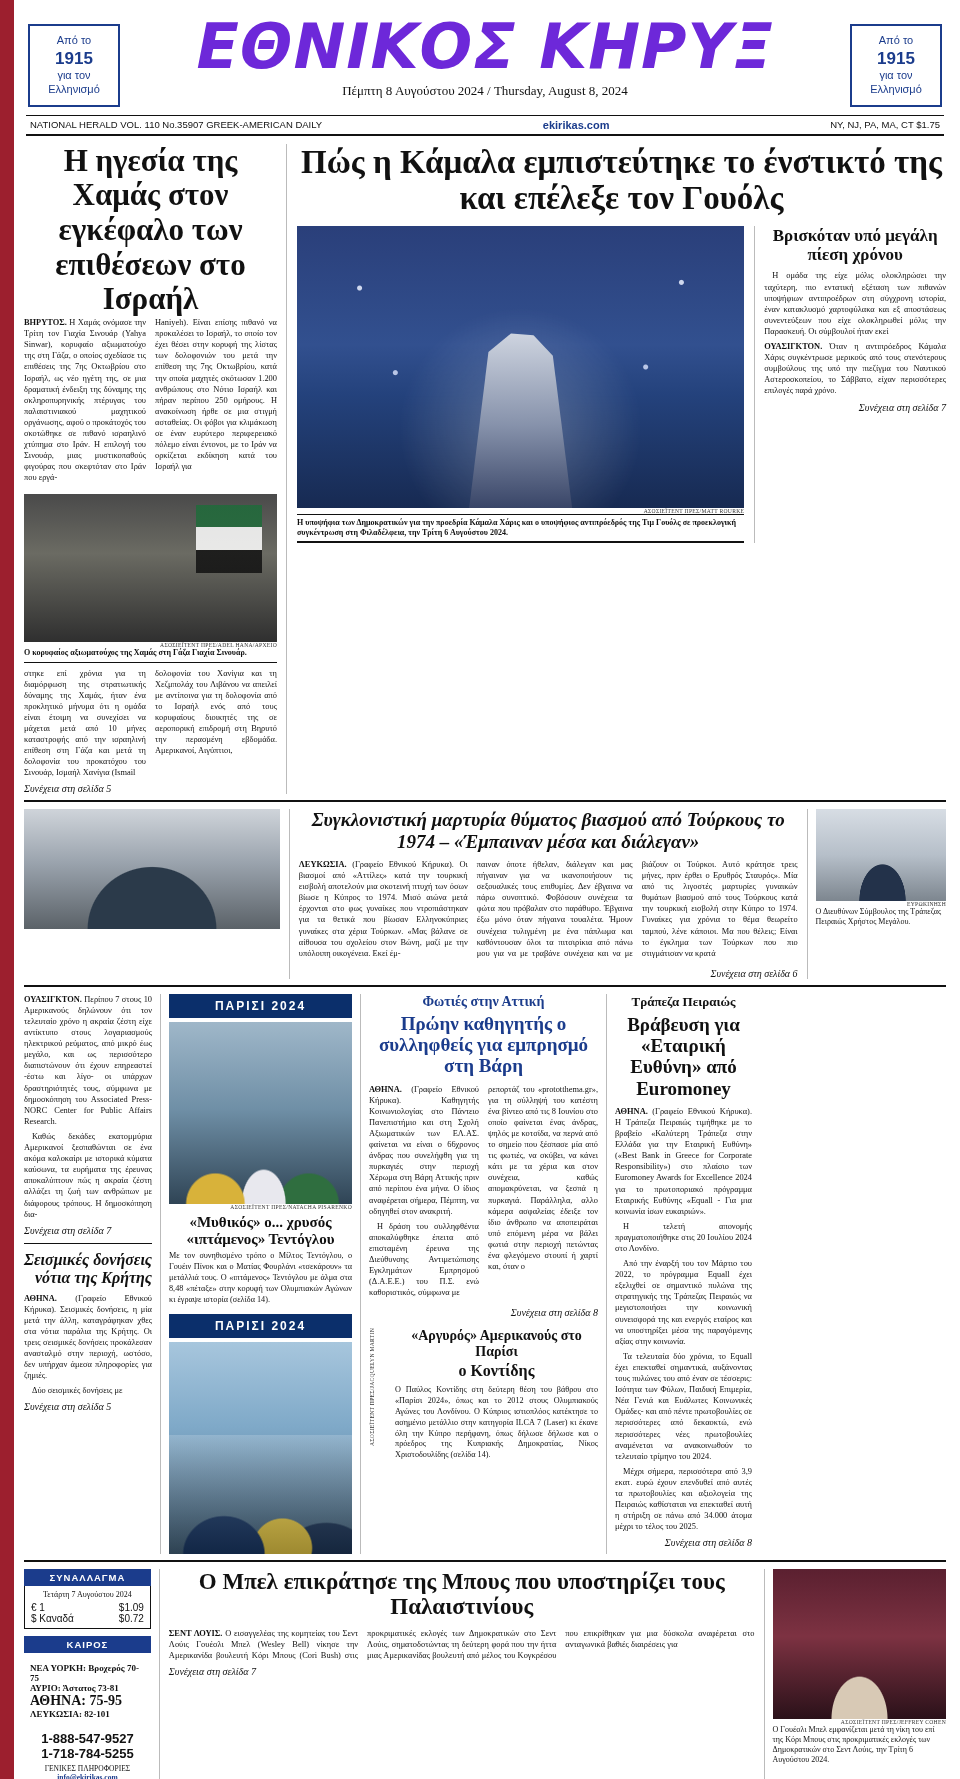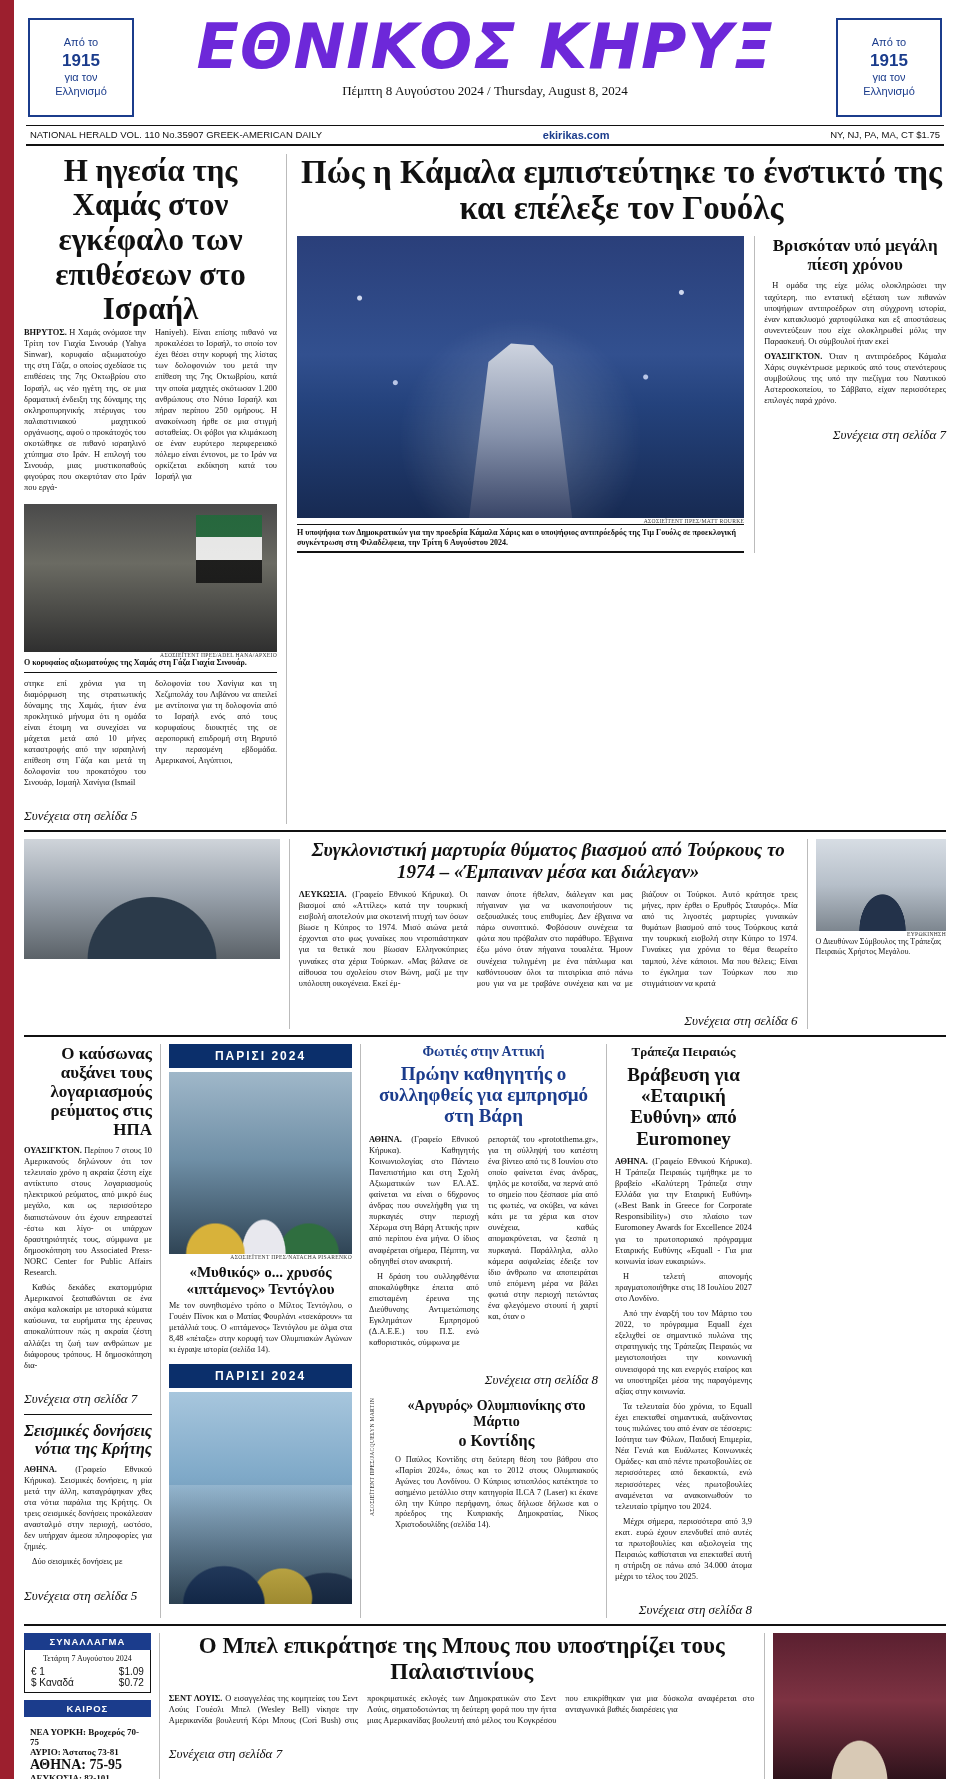--- a/index.html
+++ b/index.html
@@ -18,21 +18,21 @@
     padding: 0;
     overflow:hidden;
   }
   .inner { padding: 10px 14px 0 10px; }
 
   
   .masthead { display:flex; align-items:flex-start; justify-content:space-between; padding: 8px 4px 0 4px; }
   .since-box {
     border: 2px solid #1b3c8c; color:#1b3c8c; text-align:center;
     font-family:"Liberation Sans", sans-serif; font-size:11px; line-height:1.25;
-    padding: 16px 8px; width:106px; 
+    padding: 8px 8px; width:92px; margin-top:6px;
   }
   .since-box .yr { font-size:17px; font-weight:bold; display:block; }
   .title-wrap { flex:1; text-align:center; }
   .paper-title {
     font-family:"DejaVu Sans", sans-serif;
     font-weight:bold; font-style:italic; font-size:62px; letter-spacing:1px;
     line-height:0.95; color:#6d28d9; white-space:nowrap;
   }
   .paper-date { font-family:"Liberation Serif", serif; font-size:13px; margin-top:6px; color:#111; }
 
@@ -45,21 +45,21 @@
   .row { display:flex; }
   .vrule { border-left:1px solid #bbb; }
   h1.head { font-family:"Liberation Serif", serif; font-weight:bold; line-height:1.12; margin:0; }
   .rule-t { border-top:2px solid #111; }
   .thin-b { border-bottom:1px solid #111; }
 
   .body-text { font-size:8.4px; line-height:1.32; text-align:justify; hyphens:auto; }
   .body-text p { margin:0 0 4px 0; text-indent:8px; }
   .cols2 { column-count:2; column-gap:9px; }
   .cols3 { column-count:3; column-gap:9px; }
-  .cont { font-style:italic; font-size:13px; color:#111; margin-top:20px; }
+  .cont { font-style:italic; font-size:10px; color:#111; margin-top:5px; }
   .cap { font-size:8px; line-height:1.25; }
   .credit { font-size:5.6px; letter-spacing:.3px; color:#333; text-transform:uppercase; }
   .credit-v { font-size:5.6px; letter-spacing:.3px; color:#333; text-transform:uppercase;
               writing-mode:vertical-rl; transform:rotate(180deg); }
 
   
   .photo { position:relative; overflow:hidden; background:#7a7a7a; }
   .ph-rally {
     background:
       radial-gradient(circle at 50% 72%, rgba(255,255,255,.25), rgba(0,0,0,0) 40%),
@@ -224,21 +224,20 @@
       <div class="vrule" style="width:140px; padding-left:8px;">
         <div class="photo ph-evro" style="height:92px;"></div>
         <div class="credit" style="text-align:right;">ΕΥΡΩΚΙΝΗΣΗ</div>
         <div class="cap">Ο Διευθύνων Σύμβουλος της Τράπεζας Πειραιώς Χρήστος Μεγάλου.</div>
       </div>
     </div>
 
     <div class="row rule-t" style="margin-top:6px; padding-top:7px;">
 
       <div style="width:136px; padding-right:8px;">
-        <h1 class="head" style="font-size:17px; text-align:right; margin-bottom:6px;">Ο καύσωνας αυξάνει τους λογαριασμούς ρεύματος στις ΗΠΑ</h1>
         <div class="body-text">
           <p style="text-indent:0;"><b>ΟΥΑΣΙΓΚΤΟΝ.</b>
             <span>Περίπου 7 στους 10 Αμερικανούς δηλώνουν ότι τον τελευταίο χρόνο η ακραία ζέστη είχε αντίκτυπο στους λογαριασμούς ηλεκτρικού ρεύματος, από μικρό έως μεγάλο, και ως περισσότερο διαπιστώνουν ότι έχουν επηρεαστεί -έστω και λίγο- οι υπάρχων δραστηριότητές τους, σύμφωνα με δημοσκόπηση του Associated Press-NORC Center for Public Affairs Research.</span></p>
           <p>Καθώς δεκάδες εκατομμύρια Αμερικανοί ξεσπαθώνται σε ένα ακόμα καλοκαίρι με ιστορικά κύματα καύσωνα, τα ευρήματα της έρευνας αποκαλύπτουν πώς η ακραία ζέστη αλλάζει τη ζωή των ανθρώπων με διάφορους τρόπους. Η δημοσκόπηση δια-</p>
         </div>
         <div class="cont">Συνέχεια στη σελίδα 7</div>
 
         <div class="thin-b" style="margin:7px 0 7px 0;"></div>
         <h1 class="head" style="font-size:16px; font-style:italic; text-align:right; margin-bottom:6px;">Σεισμικές δονήσεις νότια της Κρήτης</h1>
         <div class="body-text">
@@ -275,34 +274,34 @@
 Παράλληλα, αλλο κάμερα ασφαλείας έδειξε τον ίδιο άνθρωπο να αποπειράται υπό επόμενη μέρα να βάλει φωτιά στην περιοχή πετώντας ένα φλεγόμενο στουπί ή χαρτί και, όταν ο</p>
           </div>
         </div>
         <div class="cont" style="text-align:right;">Συνέχεια στη σελίδα 8</div>
 
         <div class="row" style="margin-top:10px; gap:8px;">
           <div style="width:18px;">
             <div class="credit-v">ΑΣΟΣΙΕΪΤΕΝΤ ΠΡΕΣ/JACQUELYN MARTIN</div>
           </div>
           <div style="flex:1;">
-            <div style="text-align:center; font-size:14px; font-weight:bold;">«Αργυρός» Ολυμπιονίκης στο Μάρτιο</div>
+            <div style="text-align:center; font-size:14px; font-weight:bold;">«Αργυρός» Αμερικανούς στο Παρίσι</div>
             <h1 class="head" style="font-size:16px; text-align:center; margin:2px 0 5px 0;">ο Κοντίδης</h1>
             <div class="body-text" style="font-size:8.2px;">Ο Παύλος Κοντίδης στη δεύτερη θέση του βάθρου στο «Παρίσι 2024», όπως και το 2012 στους Ολυμπιακούς Αγώνες του Λονδίνου. Ο Κύπριος ιστιοπλόος κατέκτησε το ασημένιο μετάλλιο στην κατηγορία ILCA 7 (Laser) κι έκανε όλη την Κύπρο περήφανη, όπως δήλωσε δήλωσε και ο πρόεδρος της Κυπριακής Δημοκρατίας, Νίκος Χριστοδουλίδης (σελίδα 14).</div>
           </div>
         </div>
       </div>
 
       <div class="vrule" style="width:146px; padding-left:8px;">
         <div style="text-align:center; font-size:13px; font-weight:bold;">Τράπεζα Πειραιώς</div>
         <h1 class="head" style="font-size:19px; text-align:center; margin:4px 0 7px 0;">Βράβευση για «Εταιρική Ευθύνη» από Euromoney</h1>
         <div class="body-text">
           <p style="text-indent:0;"><b>ΑΘΗΝΑ.</b>
             <span>(Γραφείο Εθνικού Κήρυκα). Η Τράπεζα Πειραιώς τιμήθηκε με το βραβείο «Καλύτερη Τράπεζα στην Ελλάδα για την Εταιρική Ευθύνη» («Best Bank in Greece for Corporate Responsibility») στο πλαίσιο των Euromoney Awards for Excellence 2024 για το πρωτοποριακό πρόγραμμα Εταιρικής Ευθύνης «Equall - Για μια κοινωνία ίσων ευκαιριών».</span></p>
-          <p>Η τελετή απονομής πραγματοποιήθηκε στις 18 Ιουλίου 2027 στο Λονδίνο.</p>
+          <p>Η τελετή απονομής πραγματοποιήθηκε στις 20 Ιουλίου 2024 στο Λονδίνο.</p>
           <p>Από την έναρξή του τον Μάρτιο του 2022, το πρόγραμμα Equall έχει εξελιχθεί σε σημαντικό πυλώνα της στρατηγικής της Τράπεζας Πειραιώς να μεγιστοποιήσει την κοινωνική συνεισφορά της και ενεργός εταίρος και να υποστηρίξει μέσα της παραγόμενης αξίας στην κοινωνία.</p>
           <p>Τα τελευταία δύο χρόνια, το Equall έχει επεκταθεί σημαντικά, αυξάνοντας τους πυλώνες του από έναν σε τέσσερις: Ισότητα των Φύλων, Παιδική Επιμερία, Νέα Γενιά και Ευάλωτες Κοινωνικές Ομάδες- και από πέντε πρωτοβουλίες σε περισσότερες από δεκαοκτώ, ενώ περισσότερες νέες πρωτοβουλίες αναμένεται να ανακοινωθούν το τελευταίο τρίμηνο του 2024.</p>
           <p>Μέχρι σήμερα, περισσότερα από 3,9 εκατ. ευρώ έχουν επενδυθεί από αυτές τα πρωτοβουλίες και αξιολογεία της Πειραιώς καθίσταται να επεκταθεί αυτή η στήριξη σε πάνω από 34.000 άτομα μέχρι το τέλος του 2025.</p>
         </div>
         <div class="cont" style="text-align:right;">Συνέχεια στη σελίδα 8</div>
       </div>
     </div>
 
     <div class="row rule-t" style="margin-top:6px; padding-top:7px;">
 

